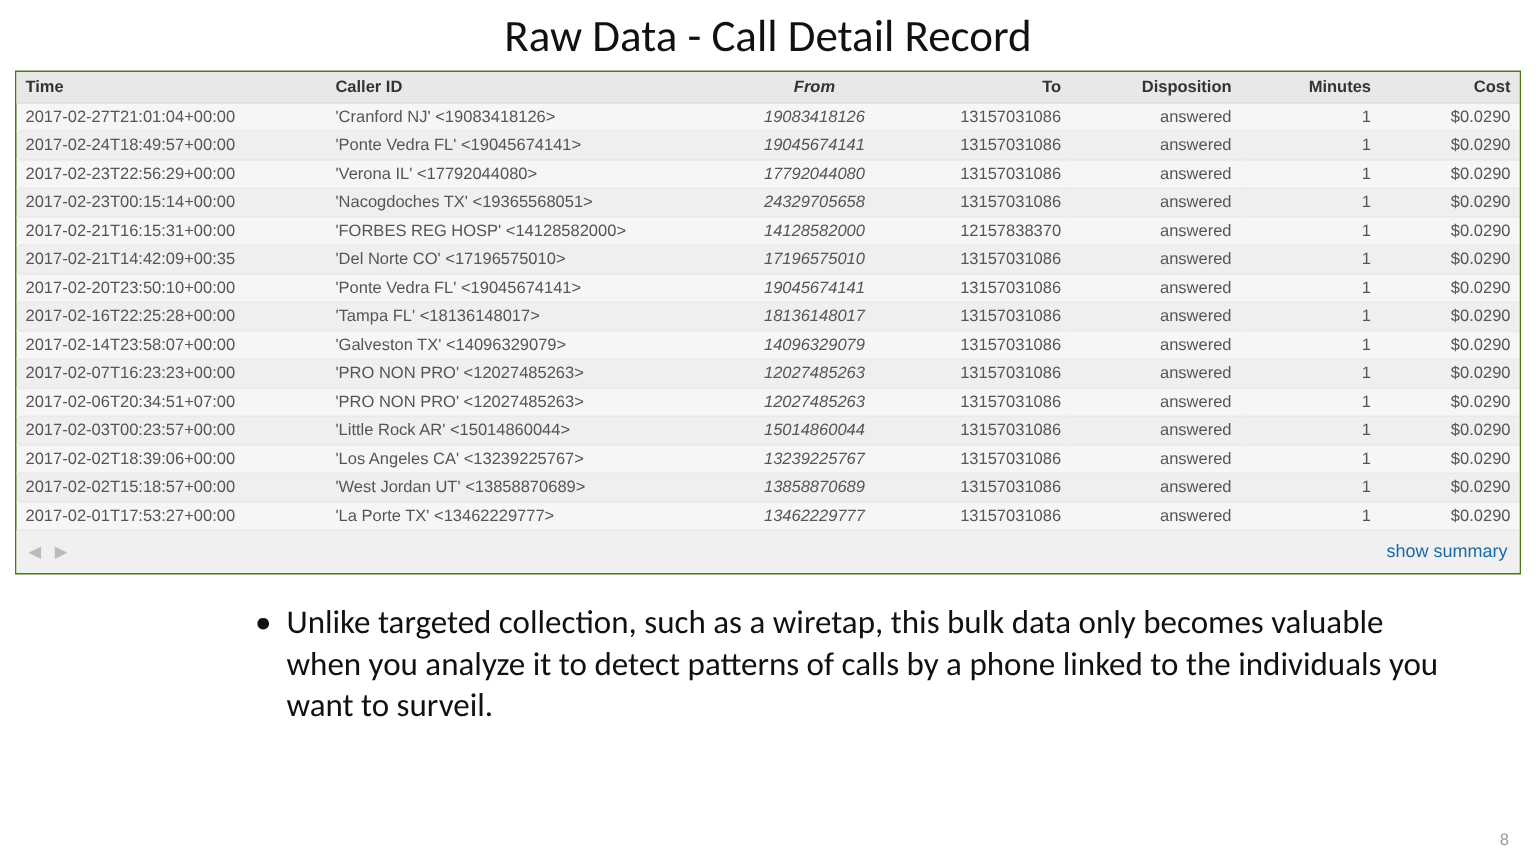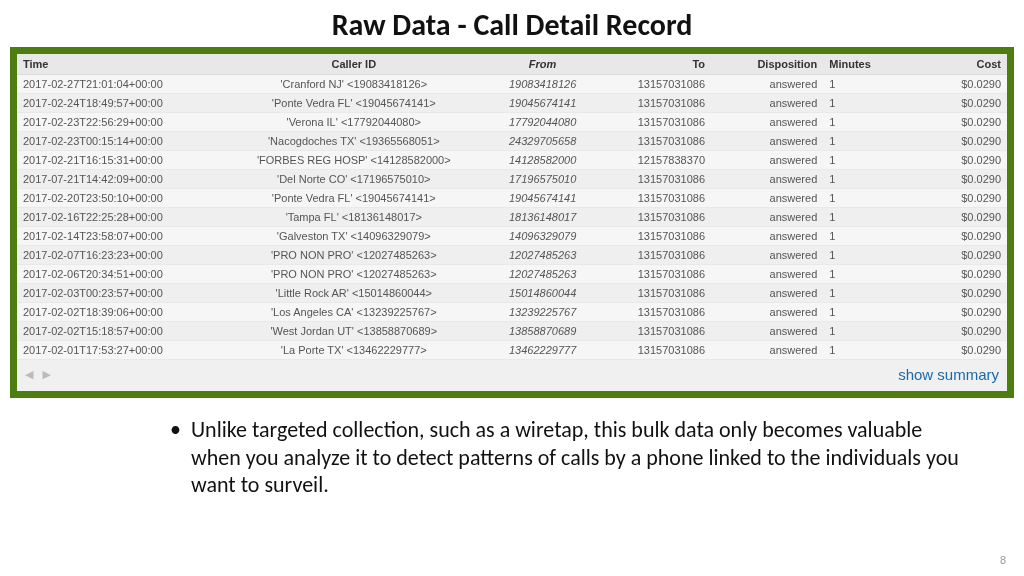--- a/index.html
+++ b/index.html
@@ -7,29 +7,29 @@
     width: 1024px;
     height: 576px;
     font-family: "Segoe UI", Arial, sans-serif;
     background: #fff;
     position: relative;
     overflow: hidden;
   }
   .title {
     text-align: center;
     font-size: 30px;
-    font-weight: 700;
+    font-weight: 400;
     color: #111;
     padding: 6px 0 4px 0;
     font-family: Calibri, "Segoe UI", Arial, sans-serif;
   }
   .tablewrap {
     margin: 0 10px;
     background: #f0f0f0;
-    border: 7px solid #4d7c0f;
+    border: 1px solid #4d7c0f;
     font-size: 11px;
     color: #555;
   }
   table {
     width: 100%;
     border-collapse: collapse;
     table-layout: fixed;
   }
   thead th {
     text-align: left;
@@ -42,38 +42,38 @@
   tbody td {
     padding: 3px 6px;
     border-bottom: 1px solid #e9e9e9;
     white-space: nowrap;
     overflow: hidden;
     text-overflow: ellipsis;
   }
   tbody tr:nth-child(even) td { background: #efefef; }
   tbody tr:nth-child(odd)  td { background: #f6f6f6; }
   .col-time   { width: 200px; text-align: left; }
-  .col-caller { width: 260px; text-align: center; }
+  .col-caller { width: 260px; text-align: left; }
   .col-from   { width: 110px; text-align: center; font-style: italic; }
   .col-to     { width: 110px; text-align: right; }
   .col-disp   { width: 110px; text-align: right; }
-  .col-min    { width: 90px;  }
+  .col-min    { width: 90px;  text-align: right; }
   .col-cost   { width: 90px;  text-align: right; }
   .tablefoot {
     display: flex;
     justify-content: space-between;
     align-items: center;
     padding: 6px 8px 8px 8px;
     background: #f0f0f0;
   }
   .pager-arrows { color: #bbb; user-select: none; }
   .pager-arrows span { margin-right: 6px; }
   .show-summary {
     color: #1a6aa8;
-    font-size: 15px;
+    font-size: 12px;
     cursor: pointer;
   }
   .bullet-block {
     margin: 18px 60px 0 170px;
   }
   .bullet {
     display: flex;
     font-family: Calibri, "Segoe UI", Arial, sans-serif;
     font-size: 22px;
     color: #111;
@@ -157,21 +157,21 @@
         <tr>
           <td class="col-time">2017-02-21T16:15:31+00:00</td>
           <td class="col-caller">'FORBES REG HOSP' &lt;14128582000&gt;</td>
           <td class="col-from">14128582000</td>
           <td class="col-to">12157838370</td>
           <td class="col-disp">answered</td>
           <td class="col-min">1</td>
           <td class="col-cost">$0.0290</td>
         </tr>
         <tr>
-          <td class="col-time">2017-07-21T14:42:09+00:00</td>
+          <td class="col-time">2017-02-21T14:42:09+00:35</td>
           <td class="col-caller">'Del Norte CO' &lt;17196575010&gt;</td>
           <td class="col-from">17196575010</td>
           <td class="col-to">13157031086</td>
           <td class="col-disp">answered</td>
           <td class="col-min">1</td>
           <td class="col-cost">$0.0290</td>
         </tr>
         <tr>
           <td class="col-time">2017-02-20T23:50:10+00:00</td>
           <td class="col-caller">'Ponte Vedra FL' &lt;19045674141&gt;</td>
@@ -202,21 +202,21 @@
         <tr>
           <td class="col-time">2017-02-07T16:23:23+00:00</td>
           <td class="col-caller">'PRO NON PRO' &lt;12027485263&gt;</td>
           <td class="col-from">12027485263</td>
           <td class="col-to">13157031086</td>
           <td class="col-disp">answered</td>
           <td class="col-min">1</td>
           <td class="col-cost">$0.0290</td>
         </tr>
         <tr>
-          <td class="col-time">2017-02-06T20:34:51+00:00</td>
+          <td class="col-time">2017-02-06T20:34:51+07:00</td>
           <td class="col-caller">'PRO NON PRO' &lt;12027485263&gt;</td>
           <td class="col-from">12027485263</td>
           <td class="col-to">13157031086</td>
           <td class="col-disp">answered</td>
           <td class="col-min">1</td>
           <td class="col-cost">$0.0290</td>
         </tr>
         <tr>
           <td class="col-time">2017-02-03T00:23:57+00:00</td>
           <td class="col-caller">'Little Rock AR' &lt;15014860044&gt;</td>

